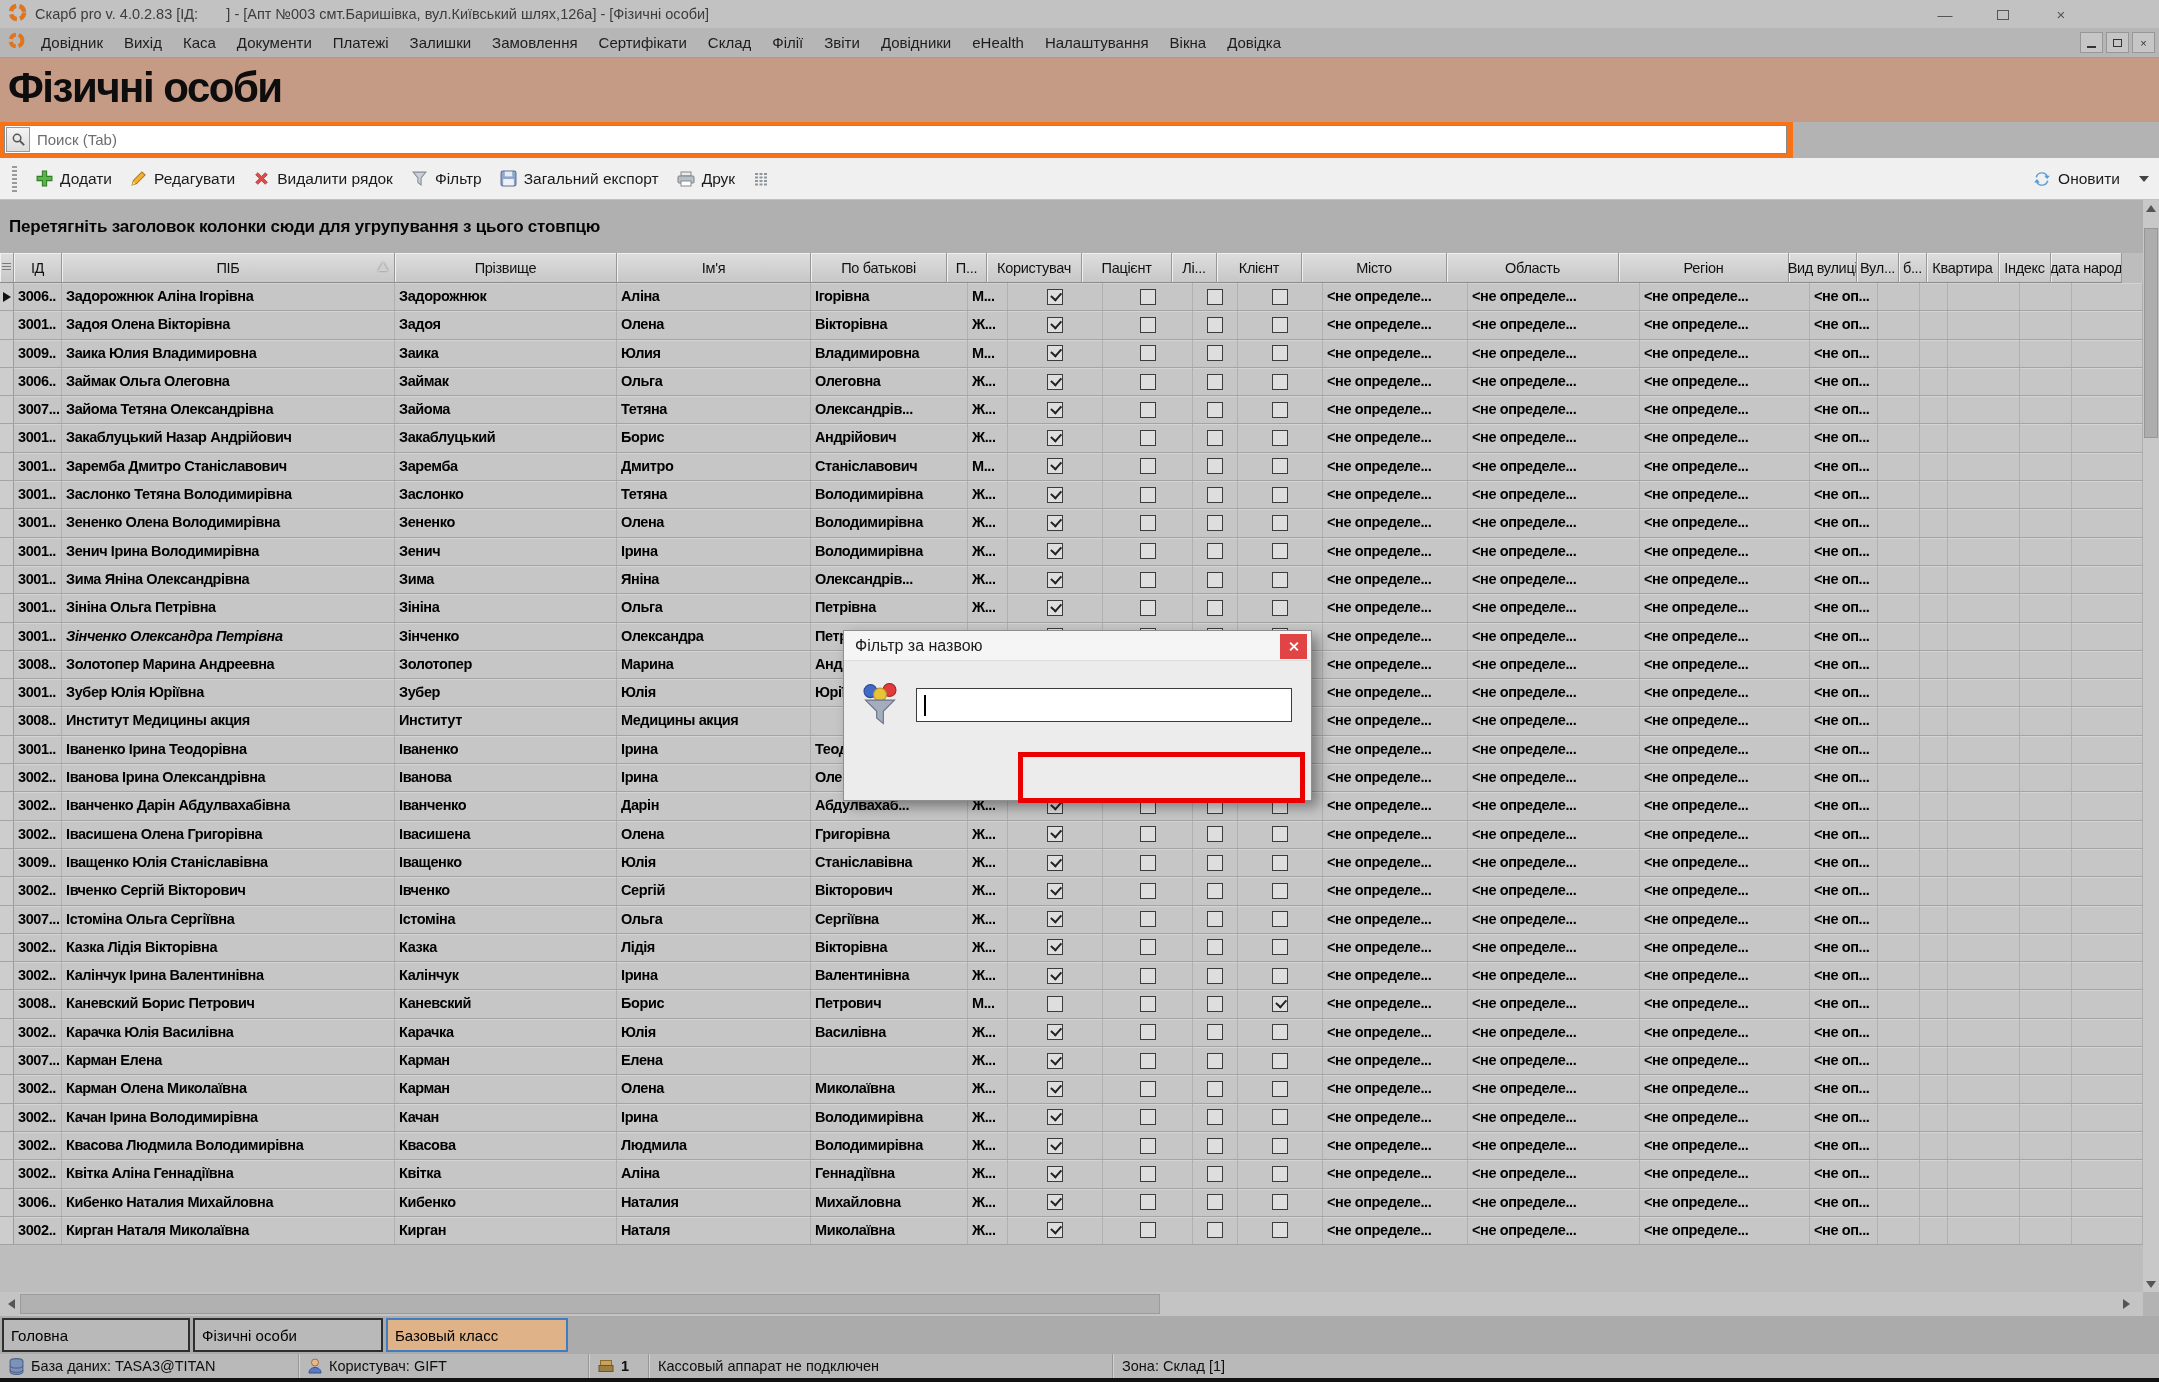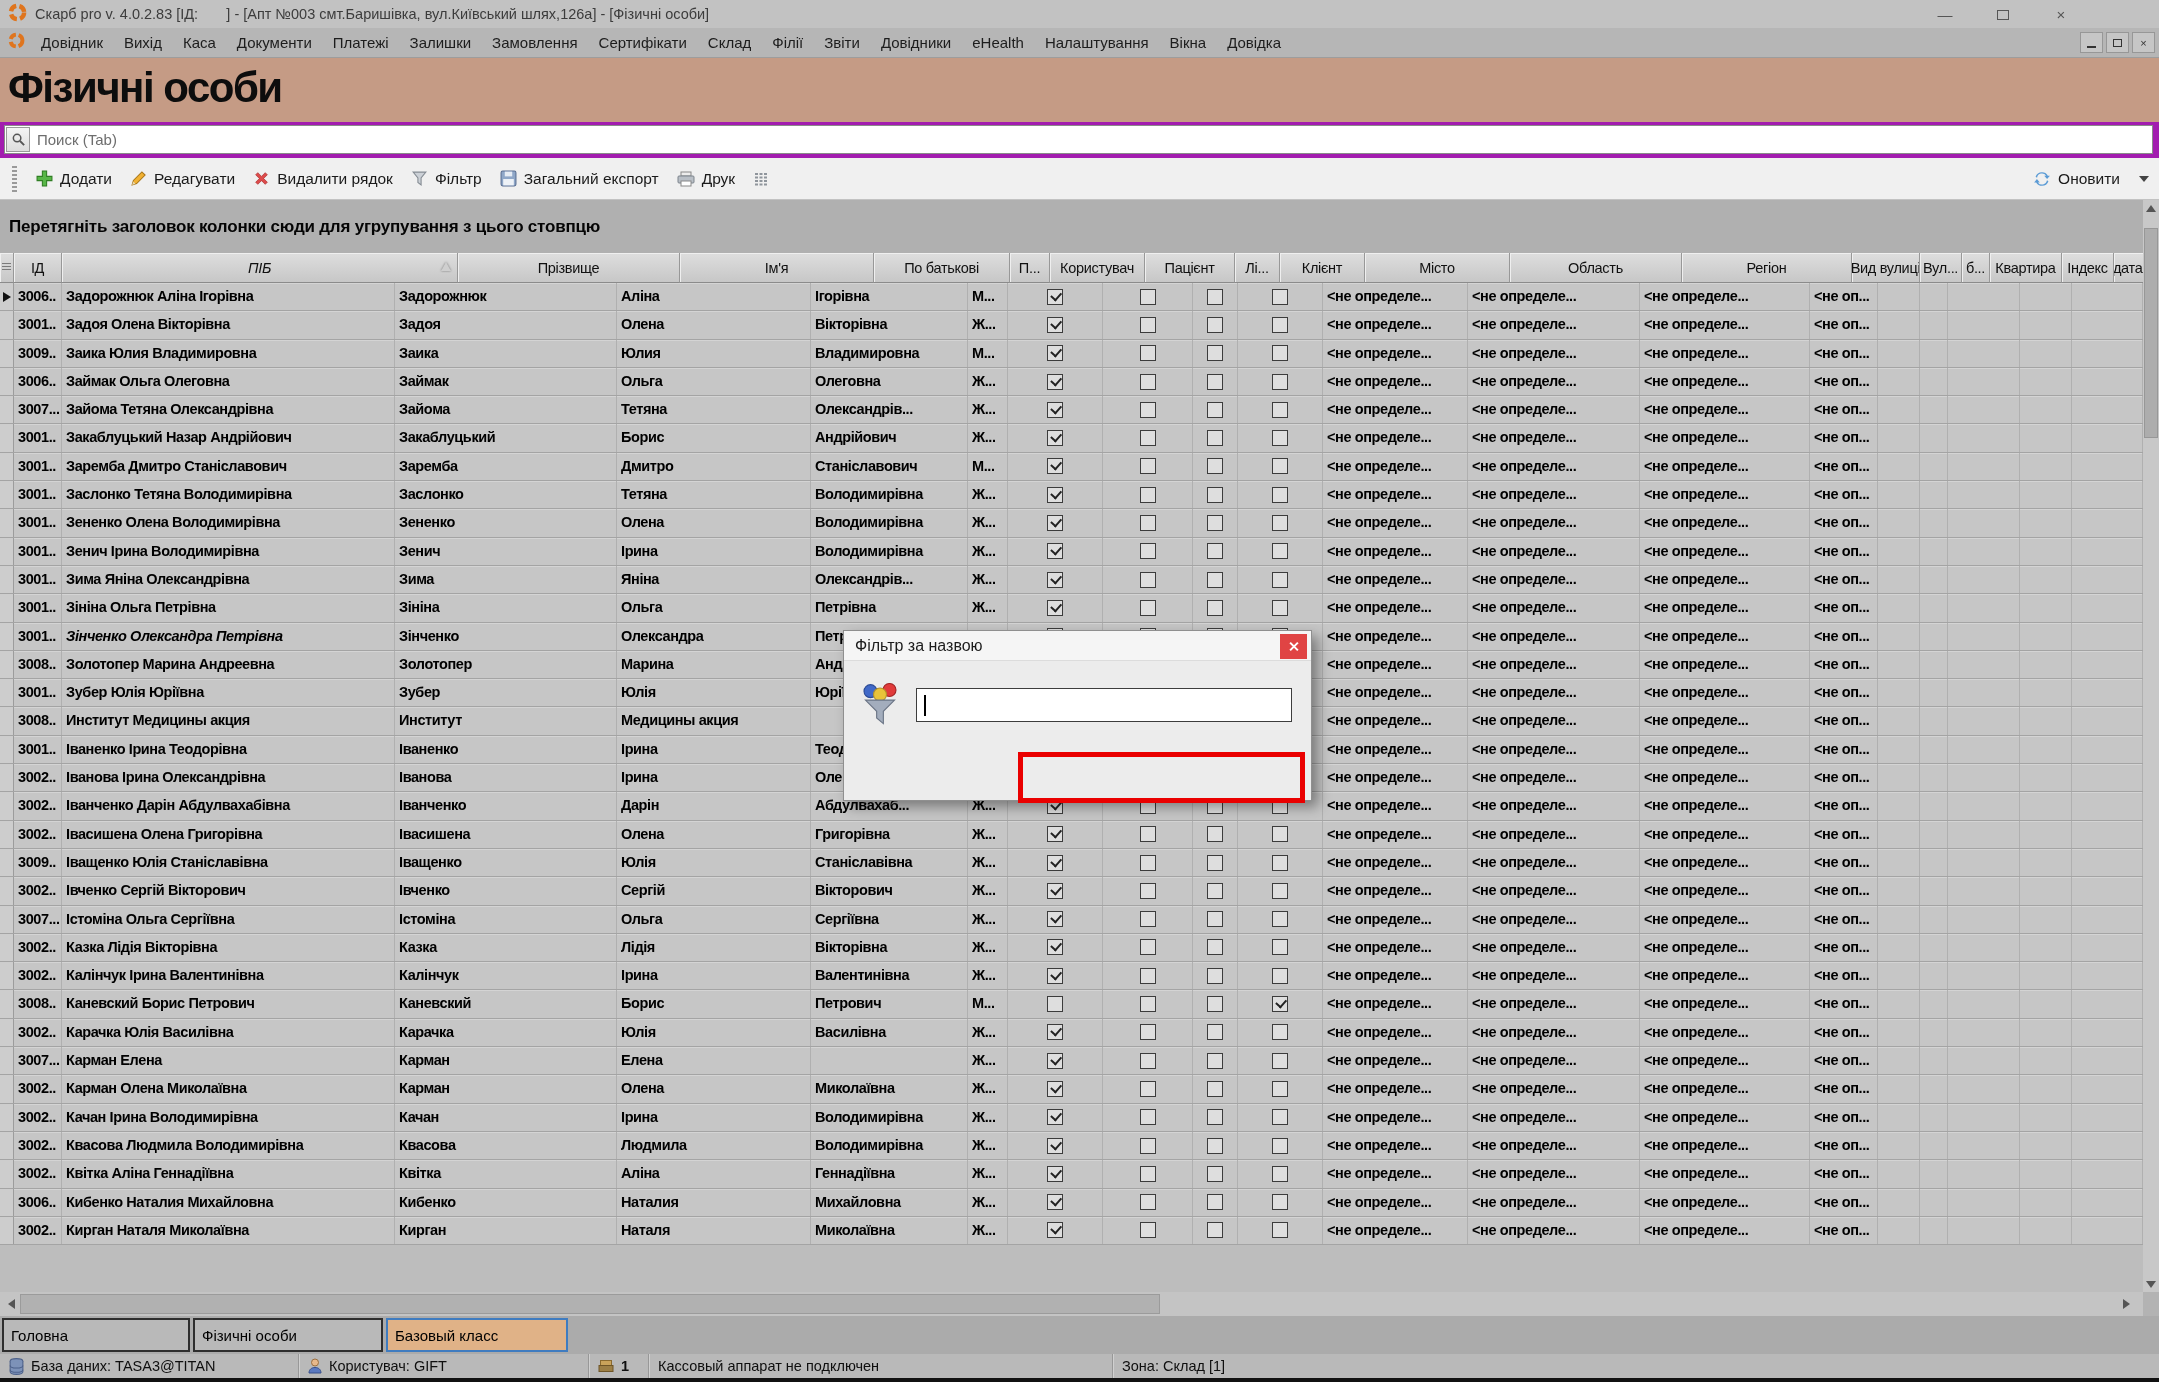--- a/index.html
+++ b/index.html
@@ -24,21 +24,21 @@
   .mdi-btn { width:23px; height:21px; background:#c6c6c6; border:1px solid #979797; display:flex;
              align-items:center; justify-content:center; color:#333; font-size:11px; }
   .mdi-min { width:9px; height:2px; background:#333; margin-top:8px; }
   .mdi-rst { width:9px; height:8px; border:1.5px solid #333; }
 
   
   .banner { position:absolute; left:0; top:58px; width:2159px; height:64px; background:#c59b85; }
   .banner h1 { font-size:42px; font-weight:800; letter-spacing:-1.5px; color:#0d0d0d; padding:6px 0 0 8px; }
 
   
-  .searchrow { position:absolute; left:0; top:122px; width:2159px; height:36px; background:#a21caf; }
+  .searchrow { position:absolute; left:0; top:122px; width:1793px; height:36px; background:#f97316; }
   .searchbox { position:absolute; left:4px; right:6px; top:3px; height:29px; background:#fff;
                border:1px solid #8a8a8a; display:flex; align-items:center; }
   .magbox { width:24px; height:25px; margin:1px; border:1px solid #9a9a9a; background:linear-gradient(#f4f4f4,#ddd);
             display:flex; align-items:center; justify-content:center; flex:0 0 auto; }
   .searchbox input { border:none; outline:none; flex:1; height:100%; font-size:15px; color:#222;
                      font-family:"Liberation Sans", sans-serif; background:transparent; padding-left:6px; }
   .searchbox input::placeholder { color:#6e6e6e; opacity:1; }
 
   
   .toolbar { position:absolute; left:0; top:158px; width:2159px; height:42px; background:#f0f0f0;
@@ -292,21 +292,21 @@
   </div>
 
   <div class="grid">
     <div class="thead" id="thead">
         <div class="th" style="width: 14px;">
           <span class="ind-glyph"></span>
         </div>
         <div class="th" style="width: 48px;">
           <span class="th-label">ІД</span>
         </div>
-        <div class="th" style="width: 396px; font-style: italic;">
+        <div class="th" style="width: 333px;">
           <span class="th-label">ПІБ</span>
           <span class="sort-asc"></span>
         </div>
         <div class="th" style="width: 222px;">
           <span class="th-label">Прізвище</span>
         </div>
         <div class="th" style="width: 194px;">
           <span class="th-label">Ім'я</span>
         </div>
         <div class="th" style="width: 136px;">

